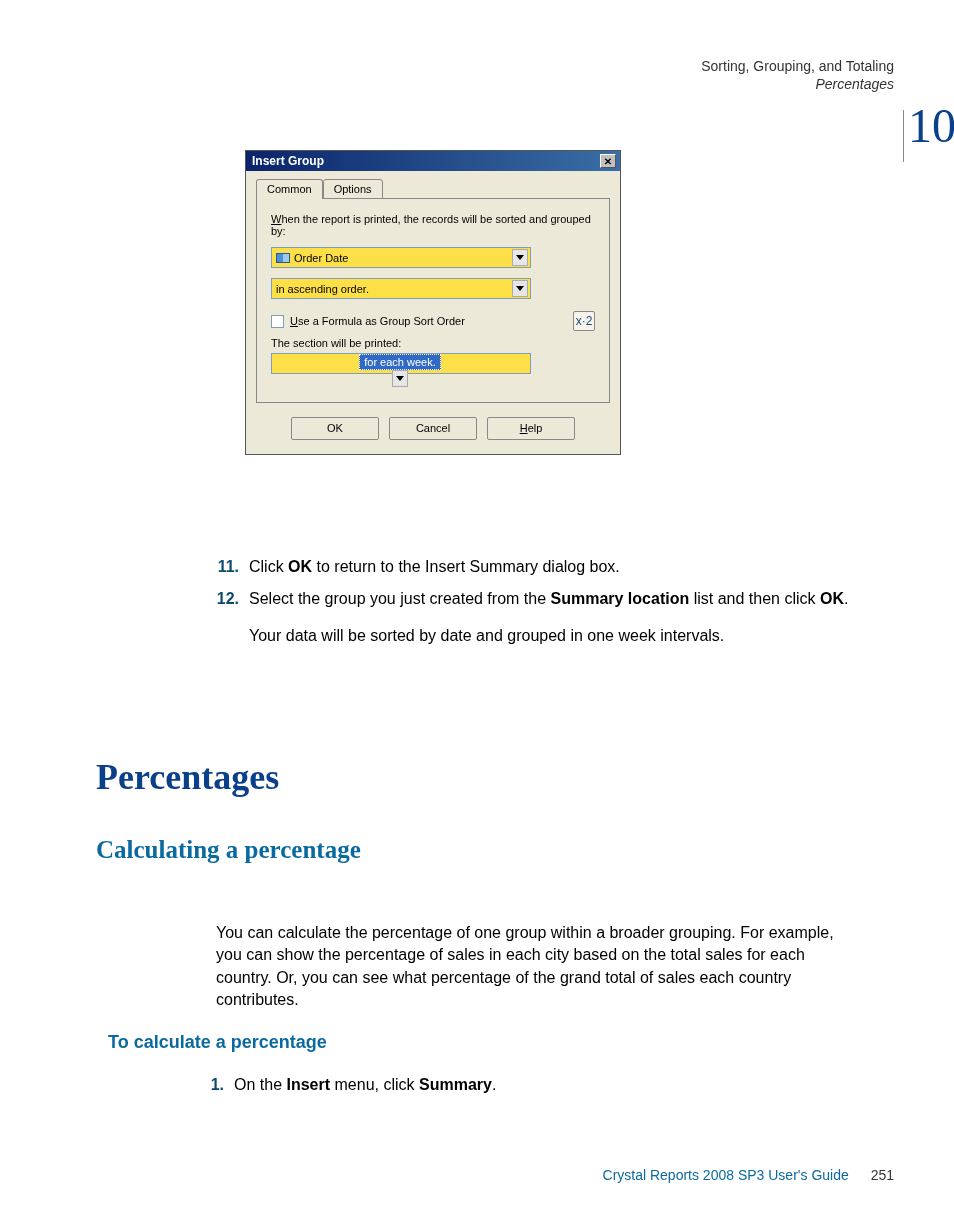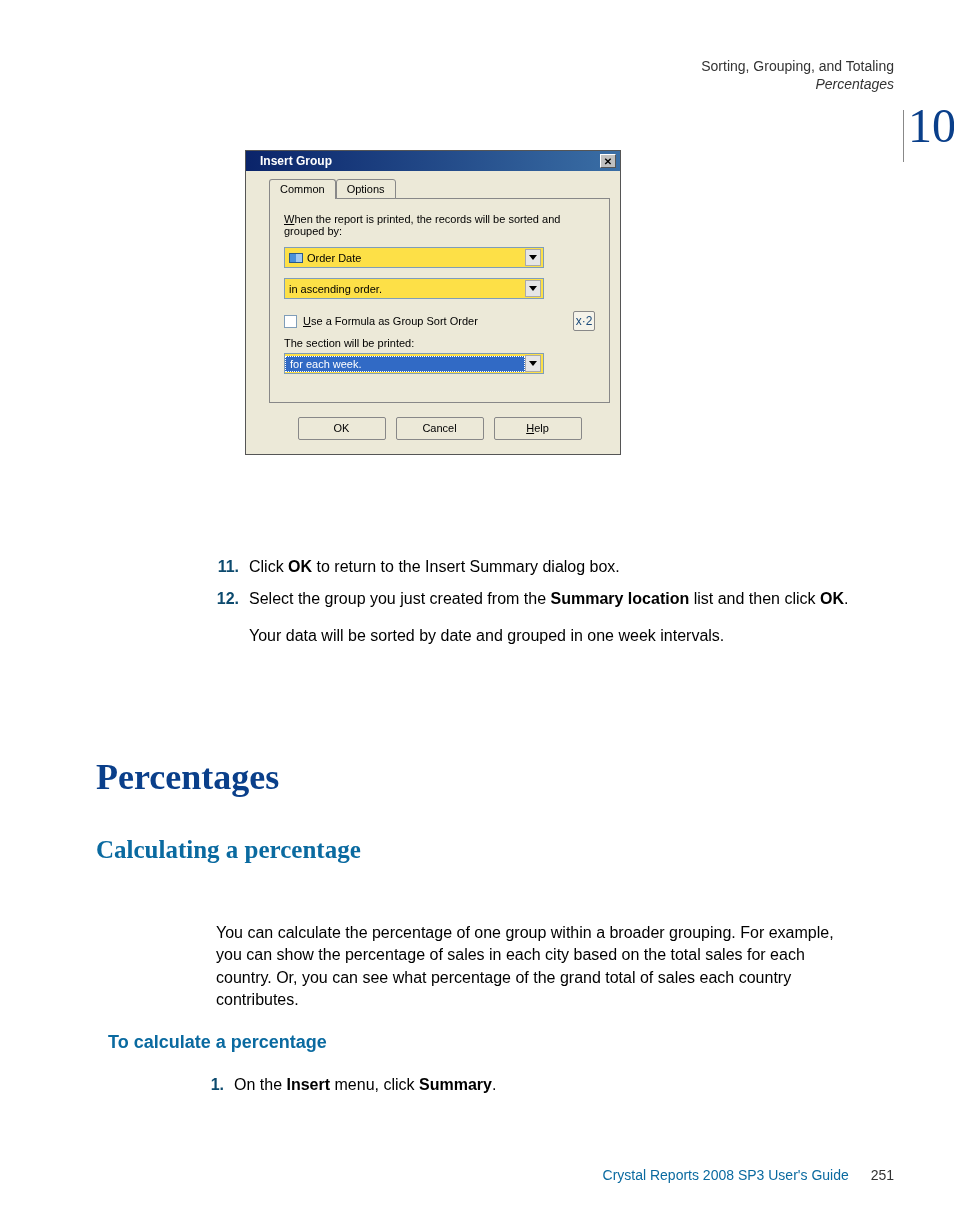--- a/index.html
+++ b/index.html
@@ -47,37 +47,37 @@
     width: 376px;
     background: #ece9d8;
     border: 1px solid #555;
     font-family: Tahoma, Arial, sans-serif;
     font-size: 11px;
   }
   .titlebar {
     background: linear-gradient(to right, #0a246a, #3a6ea5);
     color: #fff;
     font-weight: bold;
-    padding: 3px 4px 3px 14px;
+    padding: 3px 4px 3px 6px;
     display: flex;
     justify-content: space-between;
     align-items: center;
     font-size: 12px;
   }
   .close-btn {
     width: 16px; height: 14px;
     background: #c0c0c0;
     border: 1px solid #fff;
     border-right-color: #555;
     border-bottom-color: #555;
     display: flex; align-items: center; justify-content: center;
     color: #000; font-weight: bold; font-size: 10px;
     cursor: default;
   }
-  .dialog-body { padding: 8px 10px 14px 0; margin-left: 23px; }
+  .dialog-body { padding: 8px 10px 14px 10px; }
   .tabs { display: flex; margin-bottom: -1px; }
   .tab {
     border: 1px solid #888;
     border-bottom: none;
     background: #ece9d8;
     padding: 3px 10px;
     font-size: 11px;
     border-radius: 3px 3px 0 0;
     margin-right: 0px;
     position: relative;
@@ -123,21 +123,21 @@
   .chk-row .spacer { flex:1; }
   .fx-btn {
     width: 22px; height: 20px;
     border: 1px solid #888;
     background: #f5f3ea;
     border-radius:2px;
     display:flex; align-items:center; justify-content:center;
     font-size:12px; color:#1a4a7a;
   }
   .section-label { margin: 6px 0 4px 0; font-size: 11px; }
-  .dropdown.selected { padding:0 2px 0 0; }
+  .dropdown.selected { padding:0 2px 0 0;flex-direction:column; }
   .dropdown.selected .sel-text {
     background: #316ac5;
     color:#fff;
     border:1px dotted #fff;
     padding: 1px 4px;
     flex:1;
     font-size:11px;
   }
   .btn-row {
     display:flex;

